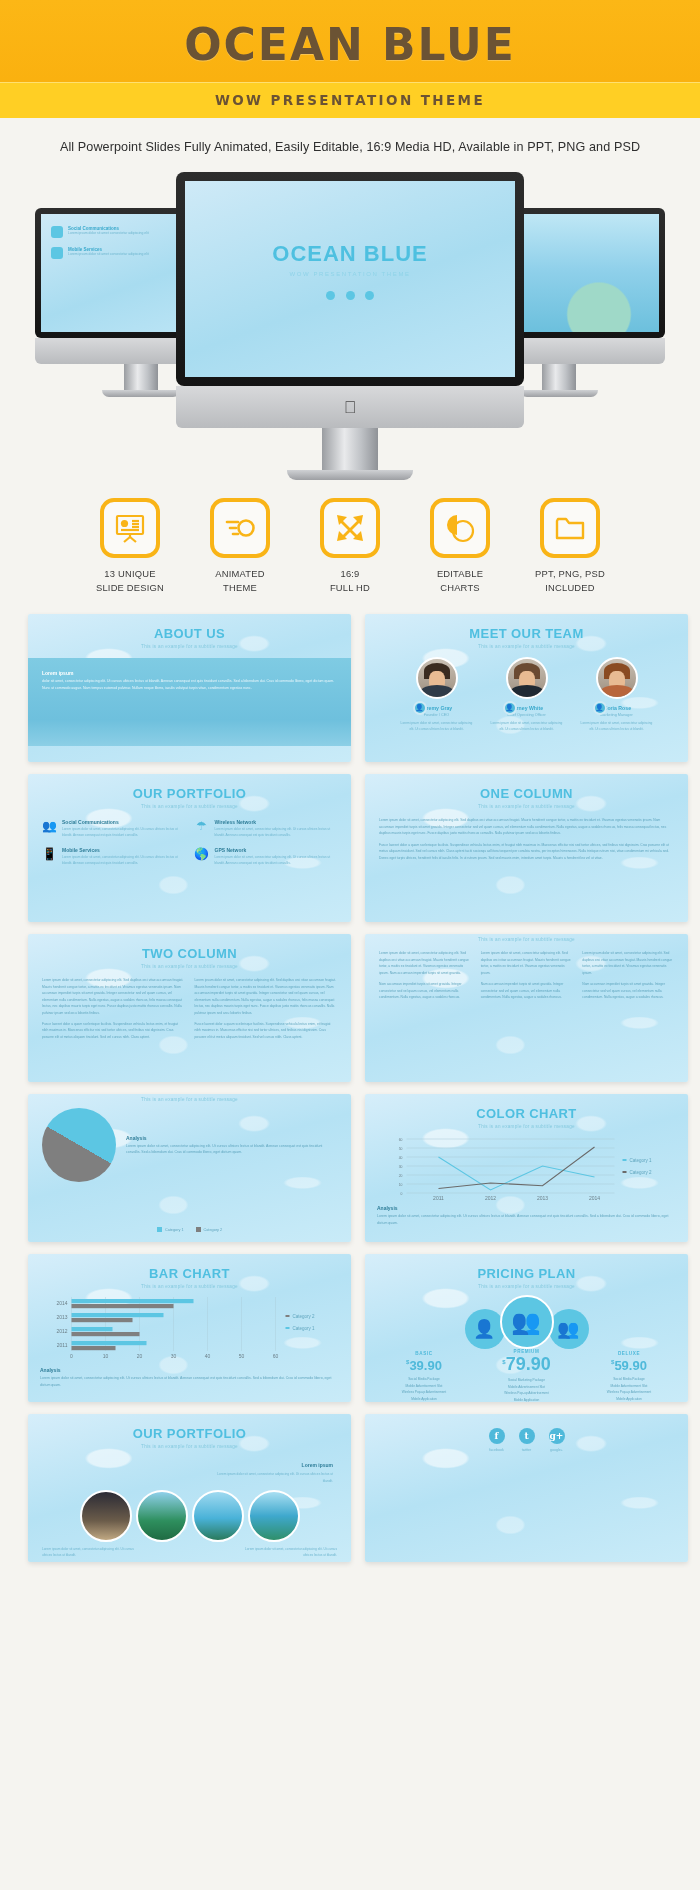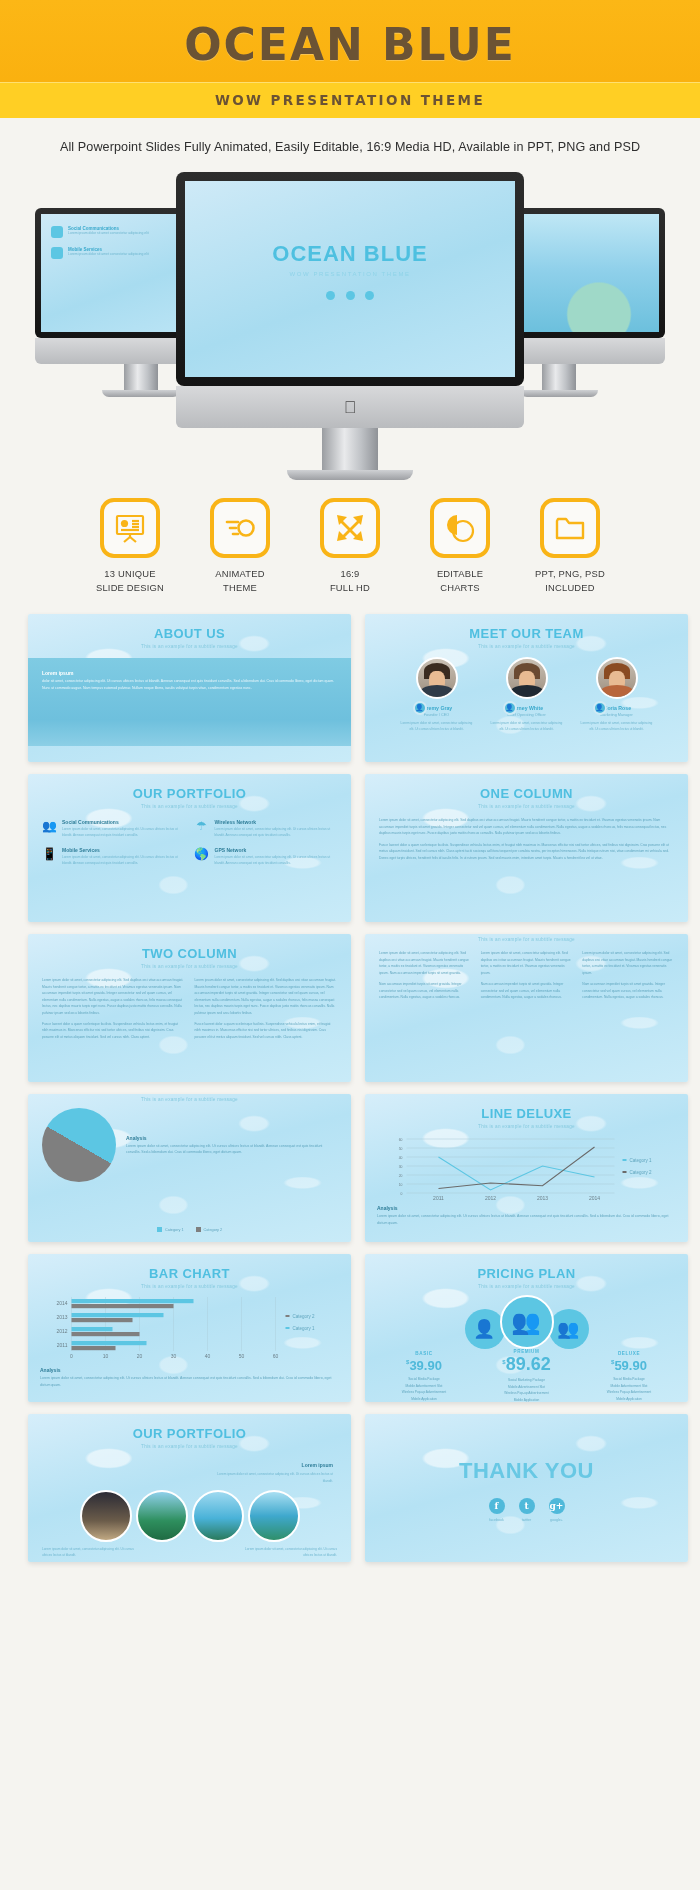--- a/index.html
+++ b/index.html
@@ -573,21 +573,21 @@
           <em style="font-style:normal">Category 1</em>
         </span>
       <span>
           <i class="sw" style="background:#7f7f7f"></i>
           <em style="font-style:normal">Category 2</em>
         </span>
     </div>
   </div>
 
   <div class="slide">
-    <div class="s-title">LINE DELUXE</div>
+    <div class="s-title">COLOR CHART</div>
     <div class="s-sub">This is an example for a subtitle message</div>
     <div style="position:relative;z-index:2;padding:4px 10px 0 10px;">
       <svg width="100%" height="68" viewBox="0 0 300 68">
         <g stroke="#a9c9d6" stroke-width=".5">
           <line x1="30" y1="6" x2="238" y2="6"></line>
           <line x1="30" y1="15" x2="238" y2="15"></line>
           <line x1="30" y1="24" x2="238" y2="24"></line>
           <line x1="30" y1="33" x2="238" y2="33"></line>
           <line x1="30" y1="42" x2="238" y2="42"></line>
           <line x1="30" y1="51" x2="238" y2="51"></line>
@@ -692,21 +692,21 @@
         <div class="p-feat">
           <div>Social Media Package</div>
           <div>Mobile Advertisement Slot</div>
           <div>Wireless Pop-up Advertisement</div>
           <div>Mobile Application</div>
         </div>
       </div>
       <div class="plan mid">
         <div class="p-name">PREMIUM</div>
         <div class="p-amt">
-          <span class="cur">$</span><span class="num">89.62</span>
+          <span class="cur">$</span><span class="num">79.90</span>
         </div>
         <div class="p-feat">
           <div>Social Marketing Package</div>
           <div>Mobile Advertisement Slot</div>
           <div>Wireless Pop-up Advertisement</div>
           <div>Mobile Application</div>
         </div>
       </div>
       <div class="plan">
         <div class="p-name">DELUXE</div>
@@ -736,21 +736,20 @@
       <div class="ph c"></div>
       <div class="ph d"></div>
     </div>
     <div style="position:relative;z-index:2;display:flex;justify-content:space-between;padding:4px 14px;">
       <div class="port-cap" style="max-width:100px">Lorem ipsum dolor sit amet, consectetur adipiscing elit. Ut cursus ultrices lectus ut blandit.</div>
       <div class="port-cap" style="max-width:100px;text-align:right">Lorem ipsum dolor sit amet, consectetur adipiscing elit. Ut cursus ultrices lectus ut blandit.</div>
     </div>
   </div>
 
   <div class="slide">
-    <div class="thanks-title">THANK YOU</div>
     <div class="social">
       <div class="soc">
         <div class="soc-ic">f</div>
         <div class="soc-l">facebook</div>
       </div>
       <div class="soc">
         <div class="soc-ic">t</div>
         <div class="soc-l">twitter</div>
       </div>
       <div class="soc">

